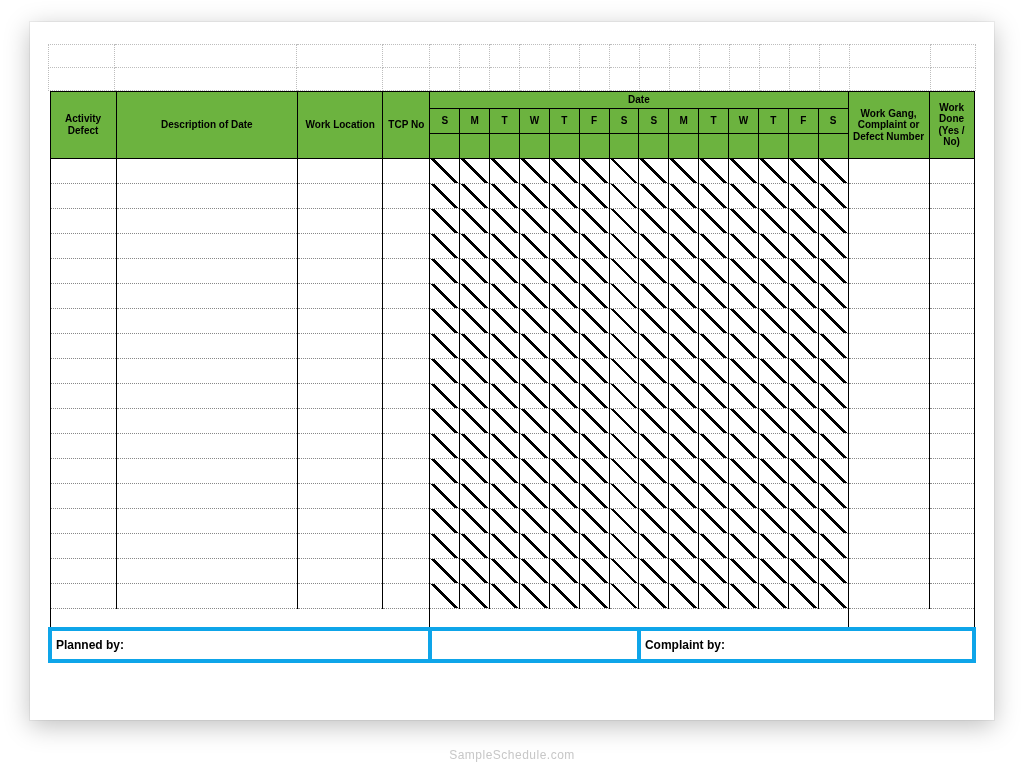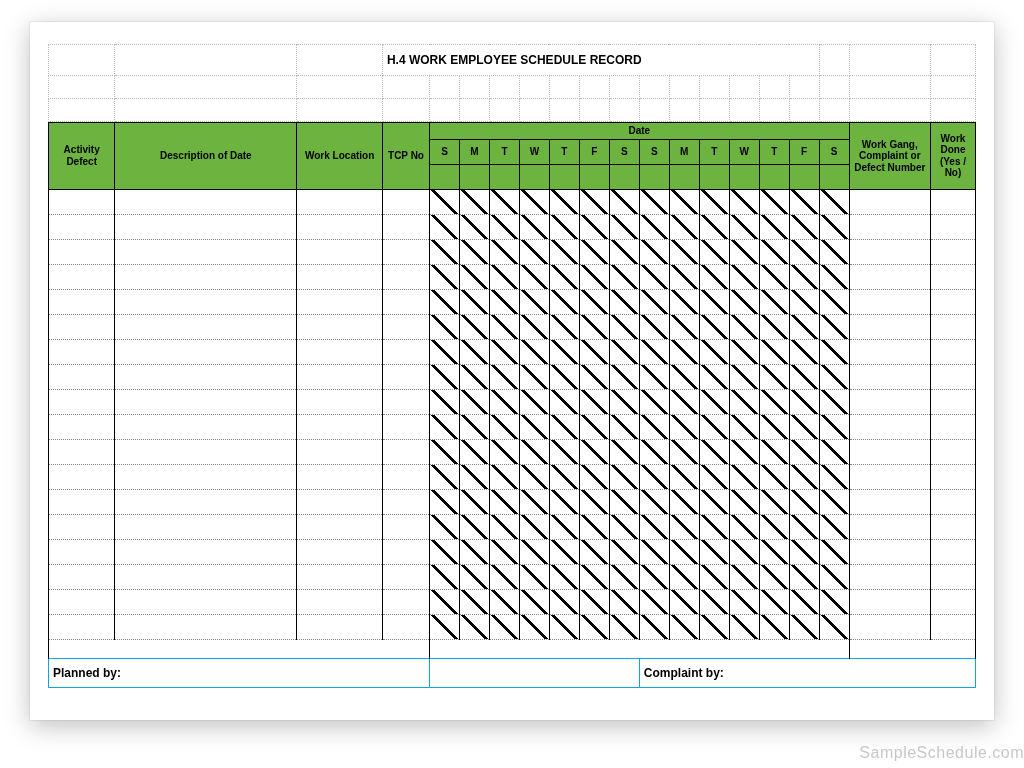--- a/index.html
+++ b/index.html
@@ -1,18 +1,18 @@
 <!DOCTYPE html>
 <html><head>
 <meta charset="utf-8">
 <style>
 html,body{margin:0;padding:0;background:#fff;font-family:Arial,Helvetica,sans-serif;}
 .page{width:1024px;height:768px;position:relative;background:#fff;}
 .sheet{position:absolute;left:30px;top:22px;width:964px;height:698px;background:#fff;box-shadow:0 6px 24px rgba(0,0,0,.25),0 0 0 1px rgba(0,0,0,.05);padding:22px 18px 14px 18px;box-sizing:border-box;}
-.watermark{position:absolute;left:0;right:0;bottom:6px;text-align:right;color:#c7c7c7;font-size:16px;letter-spacing:.5px;}
+.watermark{position:absolute;left:0;right:0;bottom:6px;text-align:center;color:#c7c7c7;font-size:12px;letter-spacing:.5px;}
 table{border-collapse:collapse;width:100%;table-layout:fixed;}
 td,th{padding:0;}
 
 
 .top{width:100%;border-collapse:collapse;}
 .top td{border:1px dotted #bdbdbd;height:22px;font-size:12px;}
 .top .title-row td{height:30px;}
 .title{font-weight:bold;font-size:18px;text-align:left;padding-left:4px;white-space:nowrap;}
 .lbl{font-weight:bold;font-size:12px;padding-left:4px;}
 
@@ -20,21 +20,21 @@
 .main{width:100%;border-collapse:collapse;margin-top:0;}
 .main th,.main td{border:1px solid #000;}
 .hdr th{background:#6cb33f;color:#000;font-weight:bold;font-size:10px;text-align:center;vertical-align:middle;line-height:1.15;padding:2px;}
 .hdr th.small{font-size:10px;}
 .day-row th{height:20px;font-size:10px;}
 
 .body-row td{height:24px;border-top:1px dotted #888;border-bottom:1px dotted #888;border-left:1px solid #000;border-right:1px solid #000;}
 .body-row td.hatch{background-image:linear-gradient(45deg,transparent 0,transparent 47%,#000 47%,#000 53%,transparent 53%,transparent 100%);background-size:100% 100%;background-repeat:no-repeat;}
 
 
-.sig td{border:1px solid #0ea5e9;height:28px;font-size:12px;font-weight:bold;padding-left:4px;}
+.sig td{border:4px solid #0ea5e9;height:28px;font-size:12px;font-weight:bold;padding-left:4px;}
 .blank-row td{height:18px;border-left:1px solid #000;border-right:1px solid #000;border-top:1px dotted #bbb;border-bottom:1px dotted #bbb;}
 
 col.c-act{width:62px;} col.c-desc{width:170px;} col.c-loc{width:80px;} col.c-tcp{width:44px;}
 col.c-day{width:28px;} col.c-wo{width:76px;} col.c-done{width:42px;}
 </style>
 </head>
 <body>
 <div class="page">
 <div class="sheet">
 
@@ -55,29 +55,20 @@
           <col style="width:28px">
           <col style="width:28px">
           <col style="width:28px">
           <col style="width:28px">
           <col style="width:28px">
           <col style="width:28px">
   <col style="width:76px">
           <col style="width:42px">
 </colgroup>
 <tbody>
-          <tr class="title-row">
-  <td></td>
-            <td></td>
-            <td></td>
-  <td colspan="14" class="title">H.4    WORK  EMPLOYEE SCHEDULE  RECORD</td>
-  <td></td>
-            <td></td>
-            <td></td>
-</tr>
 <tr>
   <td></td>
             <td></td>
             <td></td>
             <td></td>
   <td></td>
             <td></td>
             <td></td>
             <td></td>
             <td></td>

